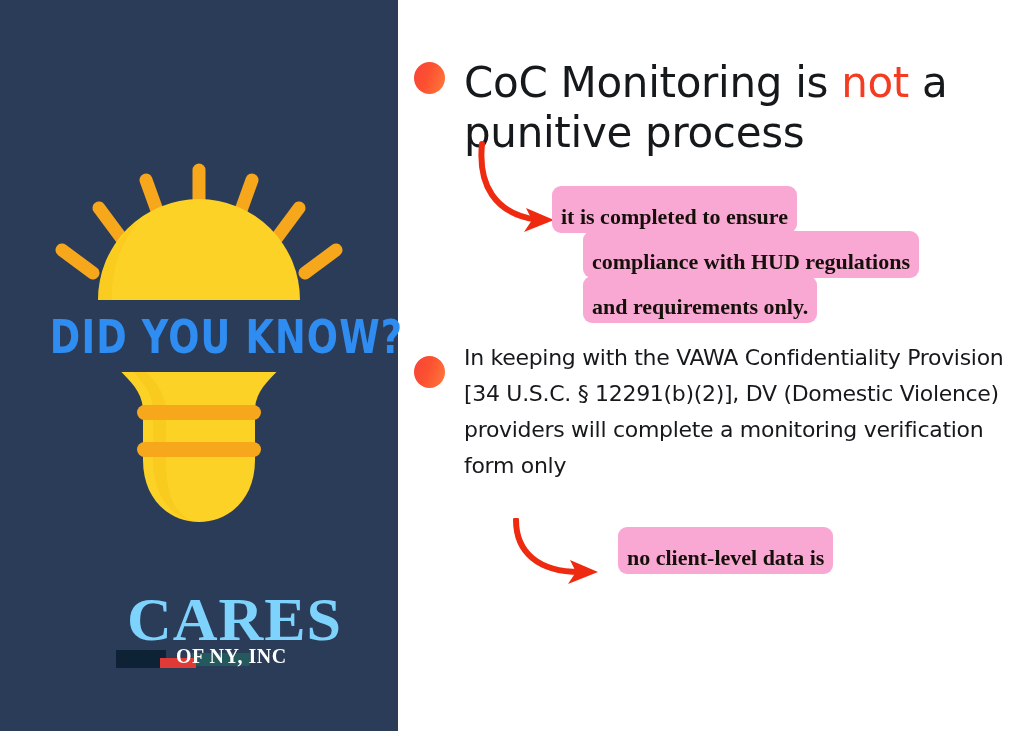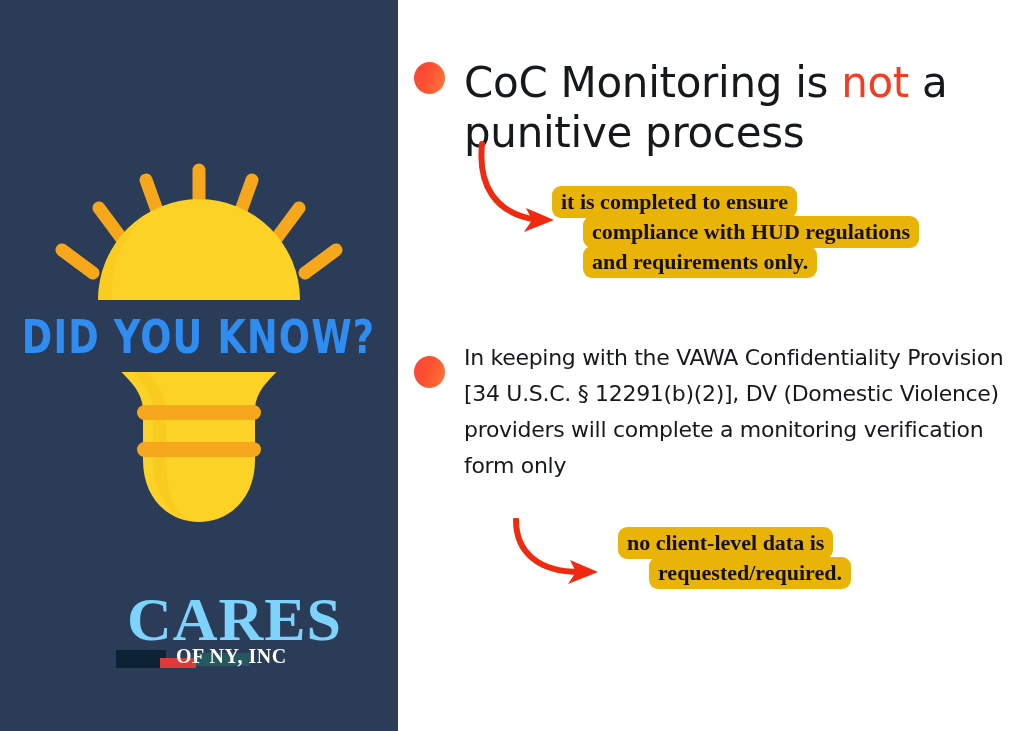--- a/index.html
+++ b/index.html
@@ -39,21 +39,20 @@
   
   .dyk-band {
     position: absolute;
     left: 0;
     top: 300px;
     width: 398px;
     height: 72px;
     background: #2b3c59;
     display: flex;
     align-items: center;
-    justify-content: center;
   }
   .dyk-text {
     font-family: "DejaVu Sans", sans-serif;
     font-weight: 700;
     font-size: 47px;
     letter-spacing: 1.5px;
     color: #2f8cf0;
     transform: scaleX(0.78);
     transform-origin: center center;
     white-space: nowrap;
@@ -156,23 +155,23 @@
   .callout {
     position: absolute;
     font-family: "Liberation Serif", serif;
     font-weight: 700;
     color: #15110a;
     font-size: 22px;
     line-height: 27px;
   }
   .callout .line {
     display: block;
-    background: #eab308;
+    background: #f9a8d4;
     border-radius: 9px;
-    padding: 2px 9px 3px 9px;
+    padding: 17px 9px 3px 9px;
     width: max-content;
     max-width: 420px;
     margin: 0;
   }
   .callout .line + .line { margin-top: -2px; margin-left: 31px; }
 
   #callout-1 { left: 154px; top: 186px; }
   #callout-2 { left: 220px; top: 527px; }
 
   
@@ -262,16 +261,15 @@
 
     <div class="headline" id="headline-2">In keeping with the VAWA Confidentiality Provision [34 U.S.C. § 12291(b)(2)], DV (Domestic Violence) providers will complete a monitoring verification form only</div>
 
     <svg class="arrow" id="arrow-2" width="110" height="72" viewBox="0 0 110 72" xmlns="http://www.w3.org/2000/svg">
       <path d="M 6 2 C 6 34 28 54 70 54" fill="none" stroke="#ee2b10" stroke-width="6" stroke-linecap="round"></path>
       <path d="M 88 54 L 60 42 L 66 54 L 58 66 Z" fill="#ee2b10"></path>
     </svg>
 
     <div class="callout" id="callout-2">
       <span class="line">no client-level data is</span>
-      <span class="line">requested/required.</span>
     </div>
   </div>
 </div>
 
 </body></html>

